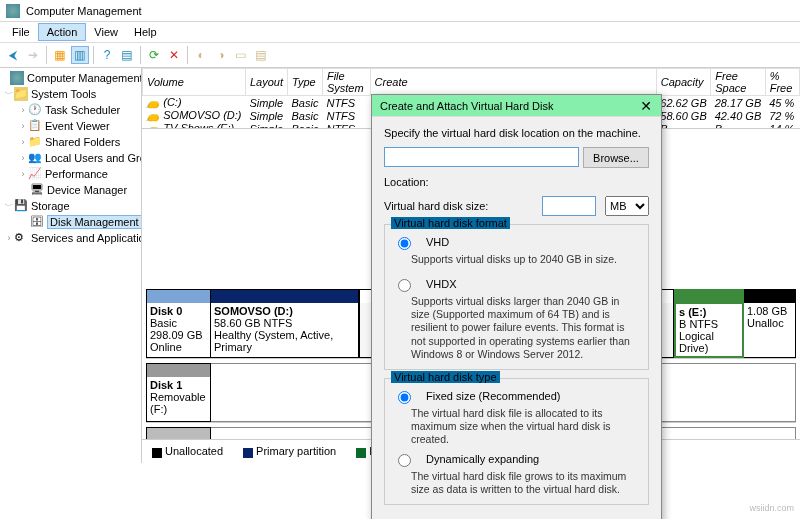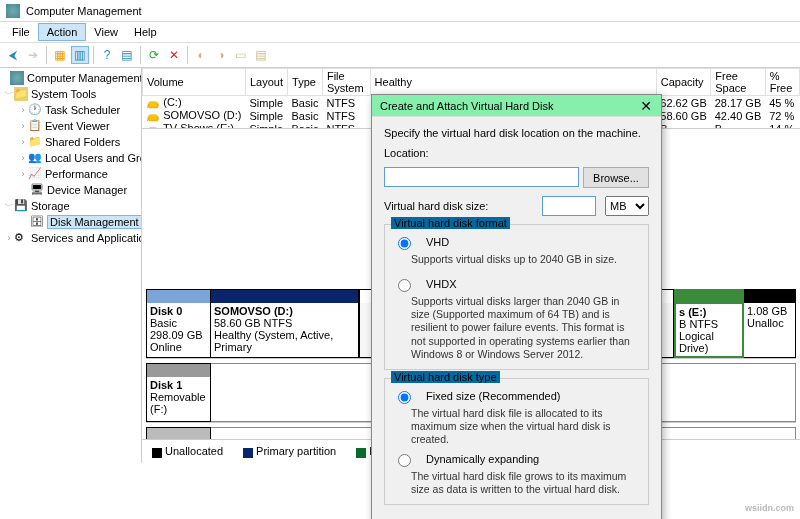--- a/index.html
+++ b/index.html
@@ -13,21 +13,21 @@
 .tbtn { width: 18px; height: 18px; display: flex; align-items: center; justify-content: center; font-size: 12px; }
 .sep { width: 1px; height: 18px; background: #ccc; margin: 0 2px; }
 .main { display: flex; height: 395px; }
 .tree { width: 142px; border-right: 1px solid #ccc; overflow: hidden; padding-top: 2px; }
 .tnode { display: flex; align-items: center; white-space: nowrap; height: 16px; overflow: hidden; }
 .tnode .tw { width: 10px; text-align: center; color: #888; font-size: 9px; flex-shrink:0;}
 .tnode .tic { width: 14px; height: 14px; margin: 0 3px 0 0; flex-shrink: 0; }
 .tnode.sel span.lbl { background: #cde6f7; border: 1px solid #7eb4ea; padding: 0 2px; }
 .right { flex: 1; display: flex; flex-direction: column; }
 .vtable { height: 60px; overflow: hidden; }
-.vtable table { border-collapse: collapse; width: 100%; }
+.vtable table { border-collapse: collapse; width: 100%; font-style: italic; }
 .vtable th { text-align: left; font-weight: normal; border: 1px solid #e0e0e0; background: #fff; padding: 1px 4px; height: 17px; }
 .vtable td { padding: 0 4px; white-space: nowrap; }
 .disks { border-top: 1px solid #ccc; flex: 1; overflow: hidden; }
 .diskrow { display: flex; border-bottom: 1px solid #ccc; margin: 4px 4px 0 4px; }
 .diskbox { width: 65px; border: 1px solid #000; padding: 3px; font-size: 10px; position:relative; background:#fff;}
 .diskbox .hdr { background: #7aa5d6; height: 13px; margin: -3px -3px 2px -3px; }
 .diskbox.cd .hdr { background: #bbb; }
 .vol { border: 1px solid #000; border-left: none; padding: 3px; position: relative; font-size: 10px; overflow:hidden;}
 .vol .hdr { background: #0a246a; height: 13px; margin: -3px -3px 2px -3px; }
 .vol.logical .hdr { background: #3c8a3c; }
@@ -40,21 +40,21 @@
 .dlg .dtb { height: 22px; display: flex; align-items: center; justify-content: space-between; padding: 0 0 0 8px; background: #86efac; border-bottom: 1px solid #ddd; }
 .dlg .close { width: 30px; height: 20px; text-align: center; font-size: 14px; line-height: 20px; }
 .dlg .body { padding: 10px 12px; }
 .dlg .row { margin-bottom: 8px; }
 .dlg input[type=text] { border: 1px solid #7eb; border-color:#5e9ed6; height: 20px; padding: 0 3px; background:#fff;}
 .dlg .group { border: 1px solid #ccc; padding: 6px 8px 8px 8px; margin-bottom: 8px; position: relative; }
 .dlg .group .gl { position: absolute; top: -8px; left: 6px; background: #0369a1; padding: 0 3px; }
 .dlg .radio-row { display:flex; align-items:center; gap:12px; margin:3px 0;}
 .dlg .desc { margin-left: 18px; font-size: 10.5px; color: #333; line-height: 1.25; }
 .dlg button { width: 66px; height: 21px; background: #e1e1e1; border: 1px solid #adadad; }
-.watermark { position:absolute; right:6px; bottom:6px; font-size:9px; color:#bbb;font-weight:bold; }
+.watermark { position:absolute; right:6px; bottom:6px; font-size:9px; color:#bbb; }
 </style>
 </head>
 <body>
 
 <div class="titlebar">
   <div class="ico"></div>
   <span>Computer Management</span>
 </div>
 
 <div class="menubar">
@@ -142,21 +142,21 @@
 
   <div class="right">
     <div class="vtable">
       <table>
         <tbody>
             <tr>
           <th style="width:80px">Volume</th>
           <th style="width:38px">Layout</th>
           <th style="width:30px">Type</th>
           <th style="width:54px">File System</th>
-          <th>Healthy</th>
+          <th>Create</th>
           <th style="width:48px">Capacity</th>
           <th style="width:54px">Free Space</th>
           <th style="width:38px">% Free</th>
         </tr>
         <tr>
               <td>👝 <span>(C:)</span></td>
               <td>Simple</td>
               <td>Basic</td>
               <td>NTFS</td>
               <td>Healthy (Boot, Page File, Crash Dump, Primary Partition)</td>
@@ -254,25 +254,25 @@
   </div>
 </div>
 
 <div class="dlg">
   <div class="dtb">
     <span>Create and Attach Virtual Hard Disk</span>
     <div class="close">✕</div>
   </div>
   <div class="body">
     <div class="row">Specify the virtual hard disk location on the machine.</div>
-    <div class="row">Location:</div>
     <div class="row" style="display:flex;gap:4px">
       <input type="text" style="flex: 1 1 0%;" value="">
       <button>Browse...</button>
     </div>
+    <div class="row">Location:</div>
     <div class="row" style="display:flex;align-items:center;gap:9px">
       <span style="flex:1">Virtual hard disk size:</span>
       <input type="text" style="width: 54px;" value="">
       <select style="width:44px;height:20px"><option>MB</option></select>
     </div>
 
     <div class="group">
       <span class="gl">Virtual hard disk format</span>
       <div class="radio-row">
           <input type="radio" checked="" style="">

